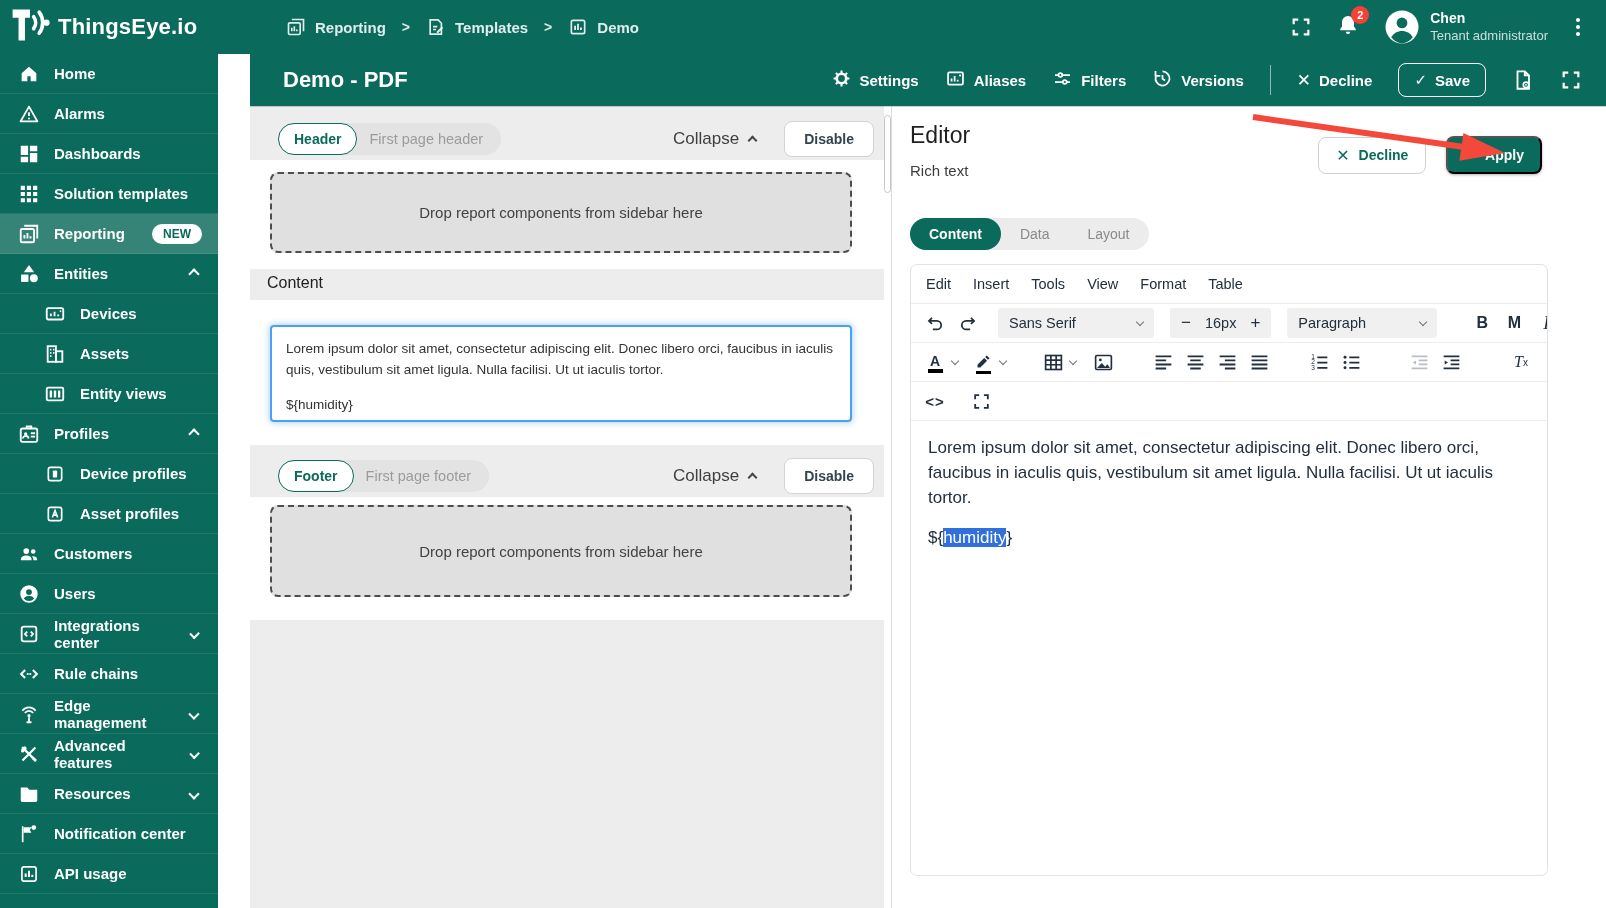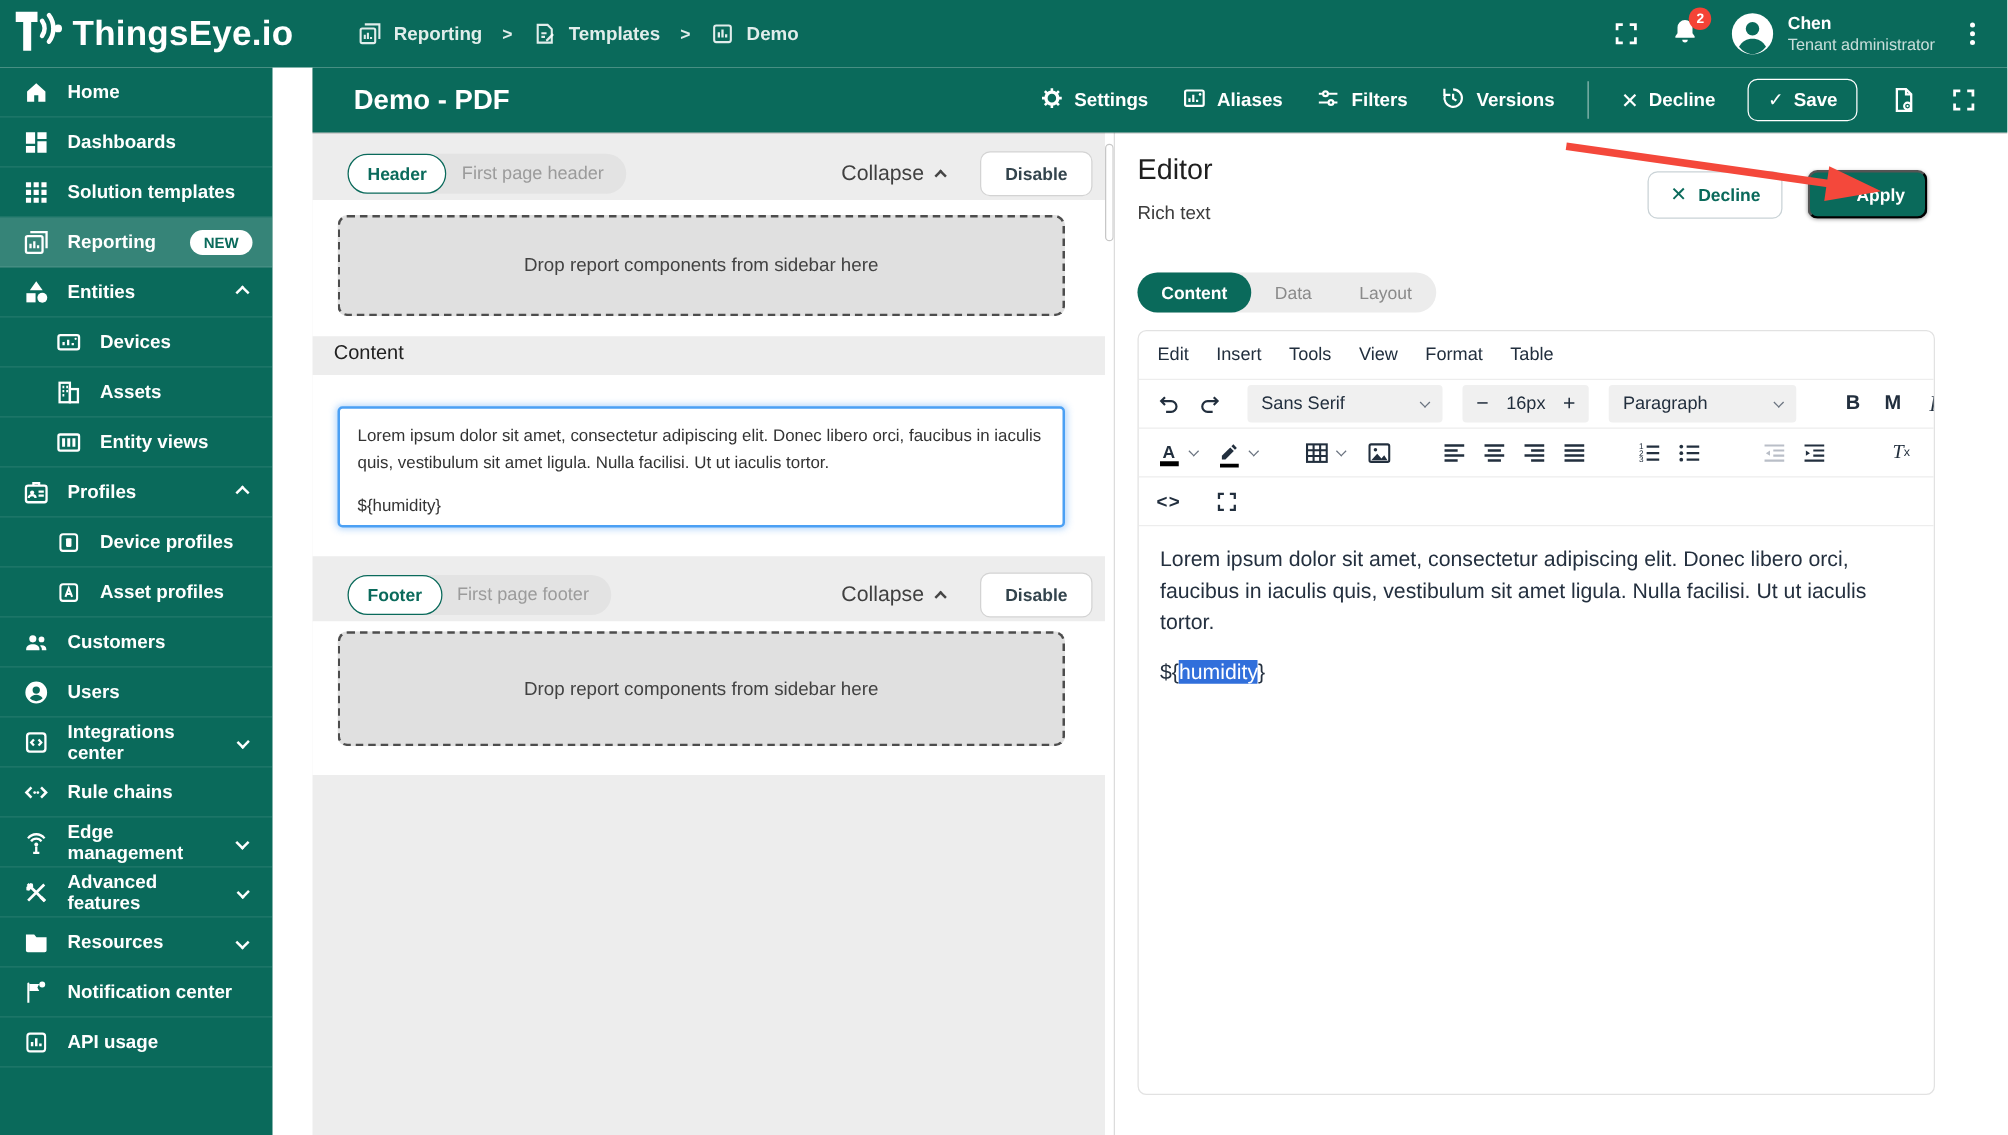--- a/index.html
+++ b/index.html
@@ -8,21 +8,21 @@
     --panel-gray:#ededed;
     --ink:#222f3e;
   }
   *{box-sizing:border-box;margin:0;padding:0;font-family:"Liberation Sans","DejaVu Sans",sans-serif;}
   html,body{width:1606px;height:908px;overflow:hidden;background:#fff;}
   .app{position:relative;width:1606px;height:908px;}
 
   
   .topbar{position:absolute;left:0;top:0;width:100%;height:54px;background:var(--teal);display:flex;align-items:center;z-index:6;}
   .logo{width:250px;display:flex;align-items:center;gap:6px;padding-left:8px;cursor:pointer;}
-  .logo-text{color:#fff;font-size:28px;font-weight:700;letter-spacing:.2px;}
+  .logo-text{color:#fff;font-size:22px;font-weight:700;letter-spacing:.2px;}
   .breadcrumb{display:flex;align-items:center;gap:16px;margin-left:36px;}
   .bc-item{display:flex;align-items:center;gap:9px;color:rgba(255,255,255,.88);font-size:15px;font-weight:600;cursor:pointer;}
   .bc-item .icn{display:flex;}
   .bc-sep{color:rgba(255,255,255,.88);font-size:14px;font-weight:700;}
   .topbar-right{margin-left:auto;display:flex;align-items:center;gap:24px;padding-right:22px;}
   .tb-icon{color:#fff;display:flex;cursor:pointer;}
   .bell-wrap{position:relative;display:flex;cursor:pointer;color:#fff;}
   .bell-badge{position:absolute;top:-7px;right:-9px;min-width:18px;height:18px;border-radius:9px;background:#f44336;color:#fff;font-size:11px;font-weight:700;display:flex;align-items:center;justify-content:center;padding:0 4px;}
   .user-chip{display:flex;align-items:center;gap:10px;cursor:pointer;}
   .avatar{width:36px;height:36px;display:flex;}
@@ -201,20 +201,30 @@
       <div class="side-item">
         <span class="icn">
           <svg xmlns="http://www.w3.org/2000/svg" viewBox="0 0 24 24" width="22" height="22" fill="currentColor">
             <path d="M4 11.2 12 4l8 7.2V20h-6.2v-5.6h-3.6V20H4z"></path>
           </svg>
         </span>
         <span>Home</span>
       </div>
       <div class="side-item">
         <span class="icn">
+          <svg xmlns="http://www.w3.org/2000/svg" viewBox="0 0 24 24" width="22" height="22" fill="none" stroke="currentColor" stroke-width="2" stroke-linejoin="round">
+            <path d="M12 4 2.8 20h18.4z"></path>
+            <path d="M12 10.2v4"></path>
+            <circle cx="12" cy="17" r="1.1" fill="currentColor" stroke="none"></circle>
+          </svg>
+        </span>
+        <span>Alarms</span>
+      </div>
+      <div class="side-item">
+        <span class="icn">
           <svg xmlns="http://www.w3.org/2000/svg" viewBox="0 0 24 24" width="22" height="22" fill="currentColor">
             <path d="M3 3h8v10H3zM13 3h8v6h-8zM13 11h8v10h-8zM3 15h8v6H3z"></path>
           </svg>
         </span>
         <span>Dashboards</span>
       </div>
       <div class="side-item">
         <span class="icn">
           <svg xmlns="http://www.w3.org/2000/svg" viewBox="0 0 24 24" width="22" height="22" fill="currentColor">
             <path d="M3 3h4.5v4.5H3zM9.7 3h4.5v4.5H9.7zM16.5 3H21v4.5h-4.5zM3 9.7h4.5v4.5H3zM9.7 9.7h4.5v4.5H9.7zM16.5 9.7H21v4.5h-4.5zM3 16.5h4.5V21H3zM9.7 16.5h4.5V21H9.7zM16.5 16.5H21V21h-4.5z"></path>

